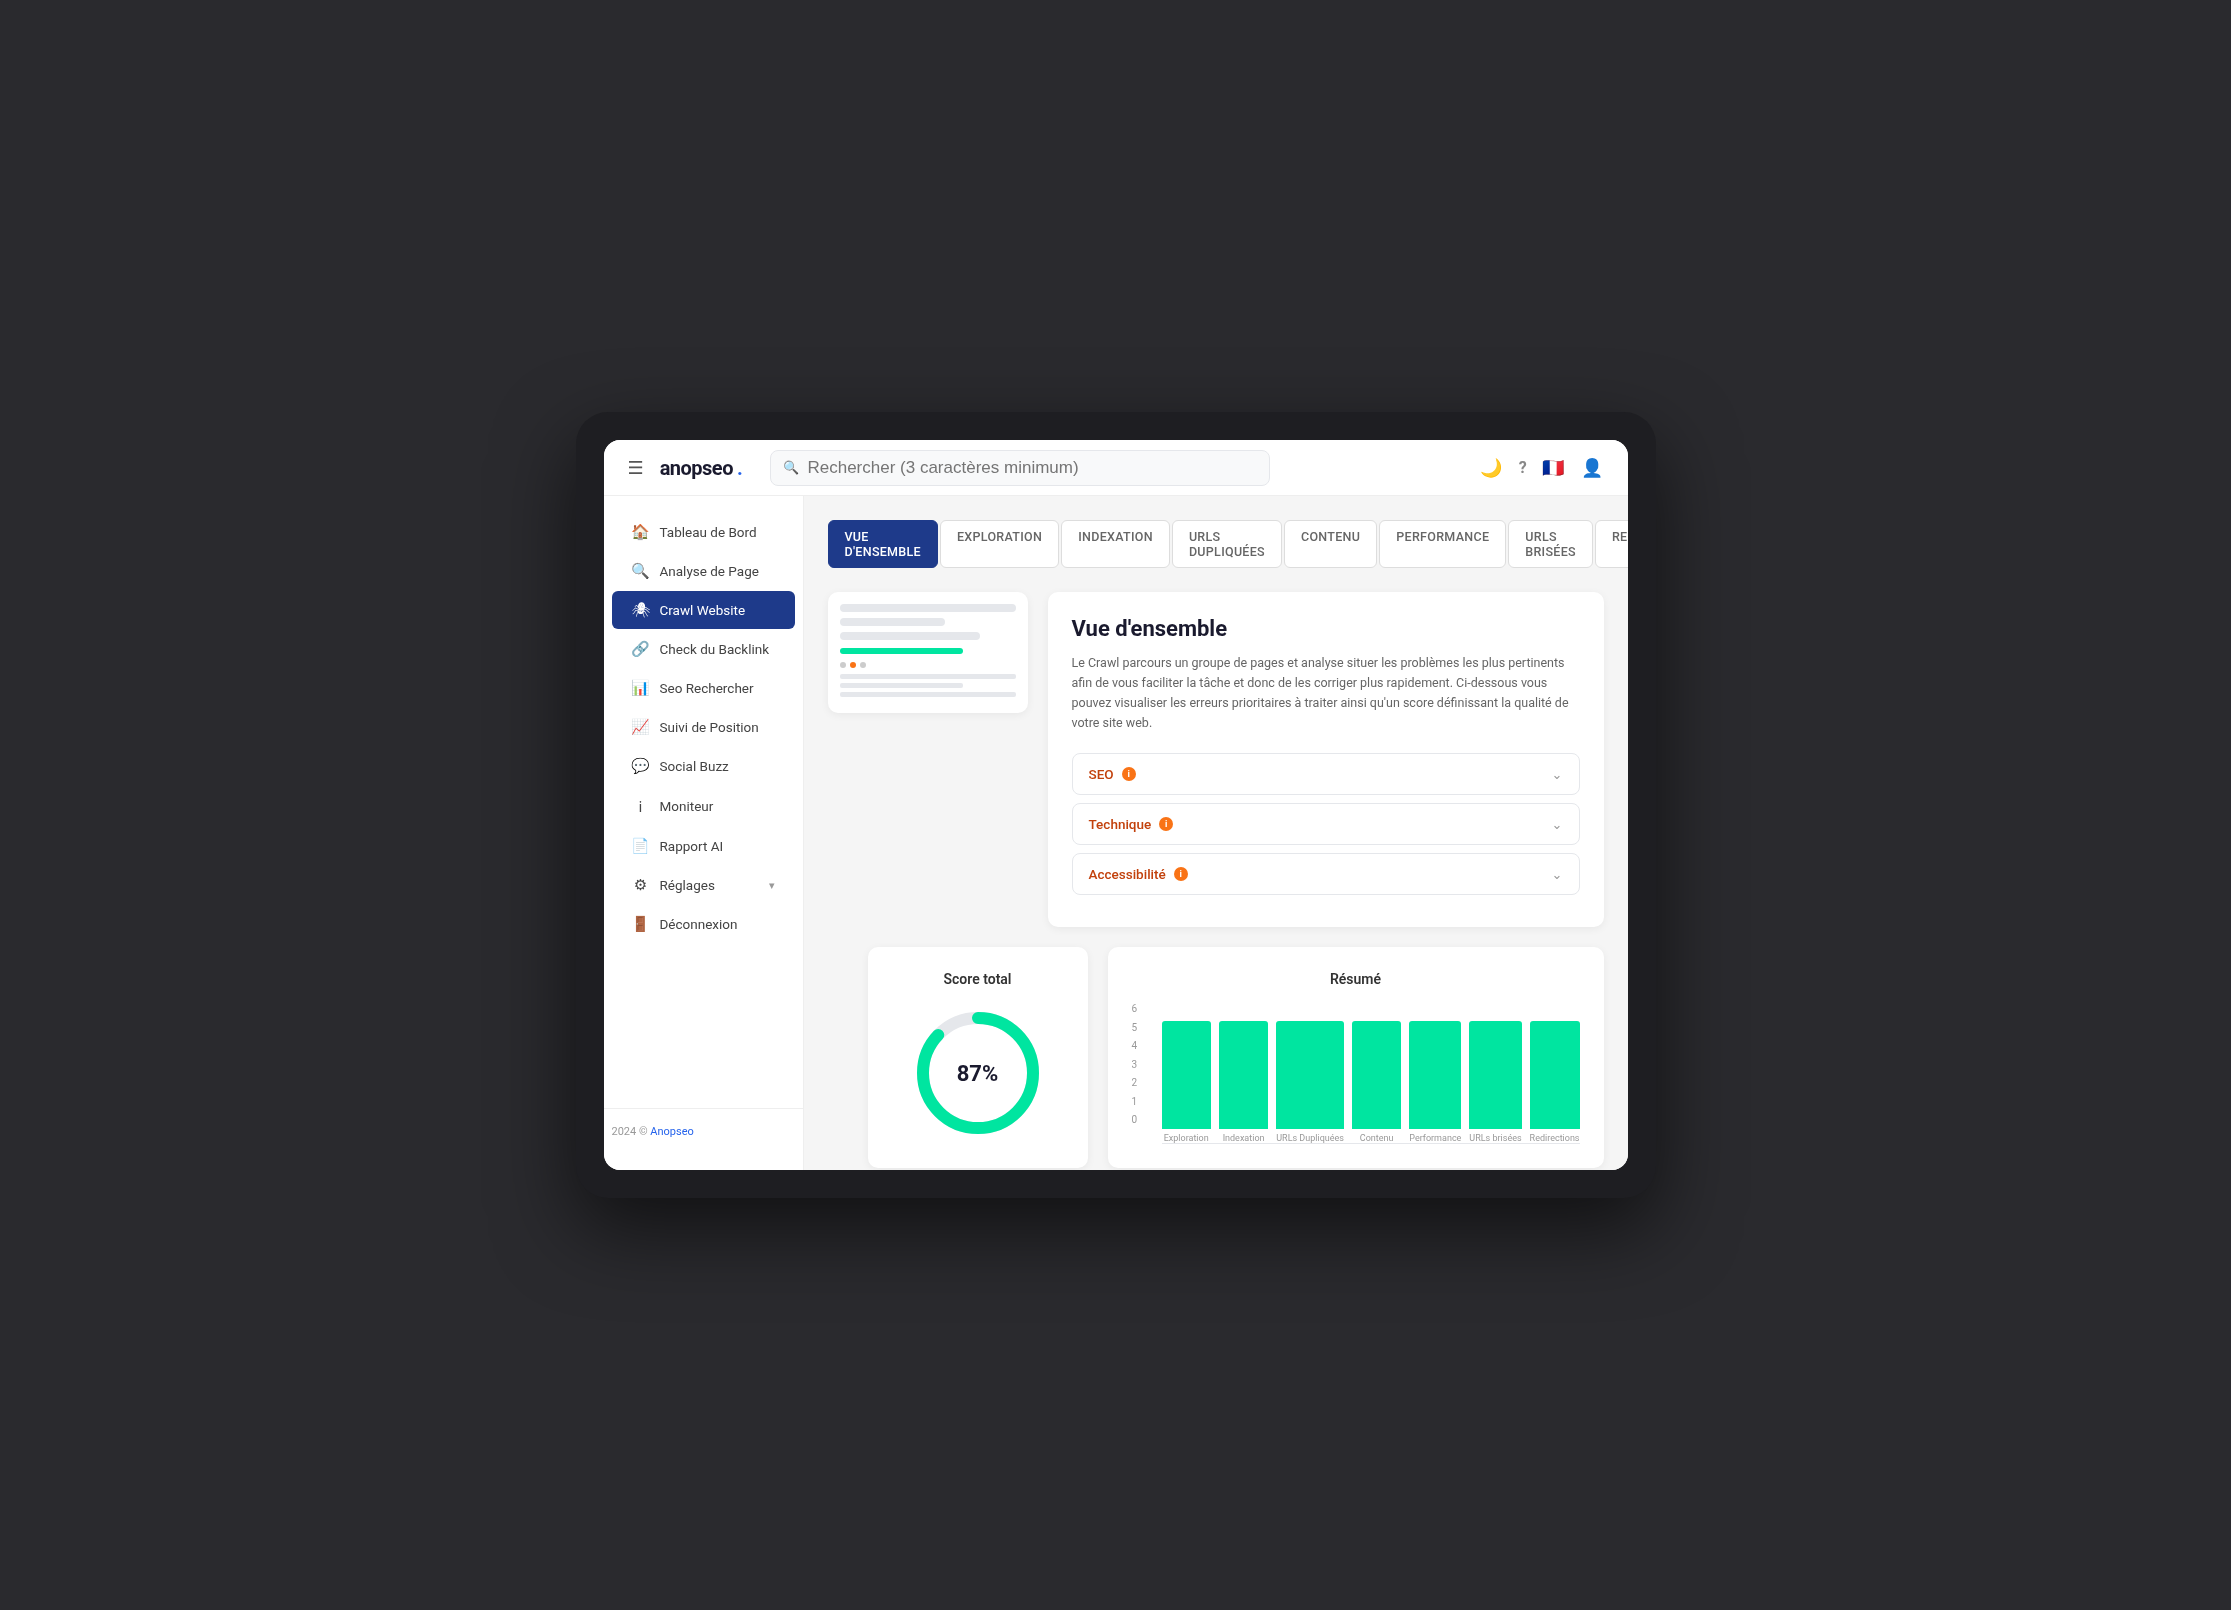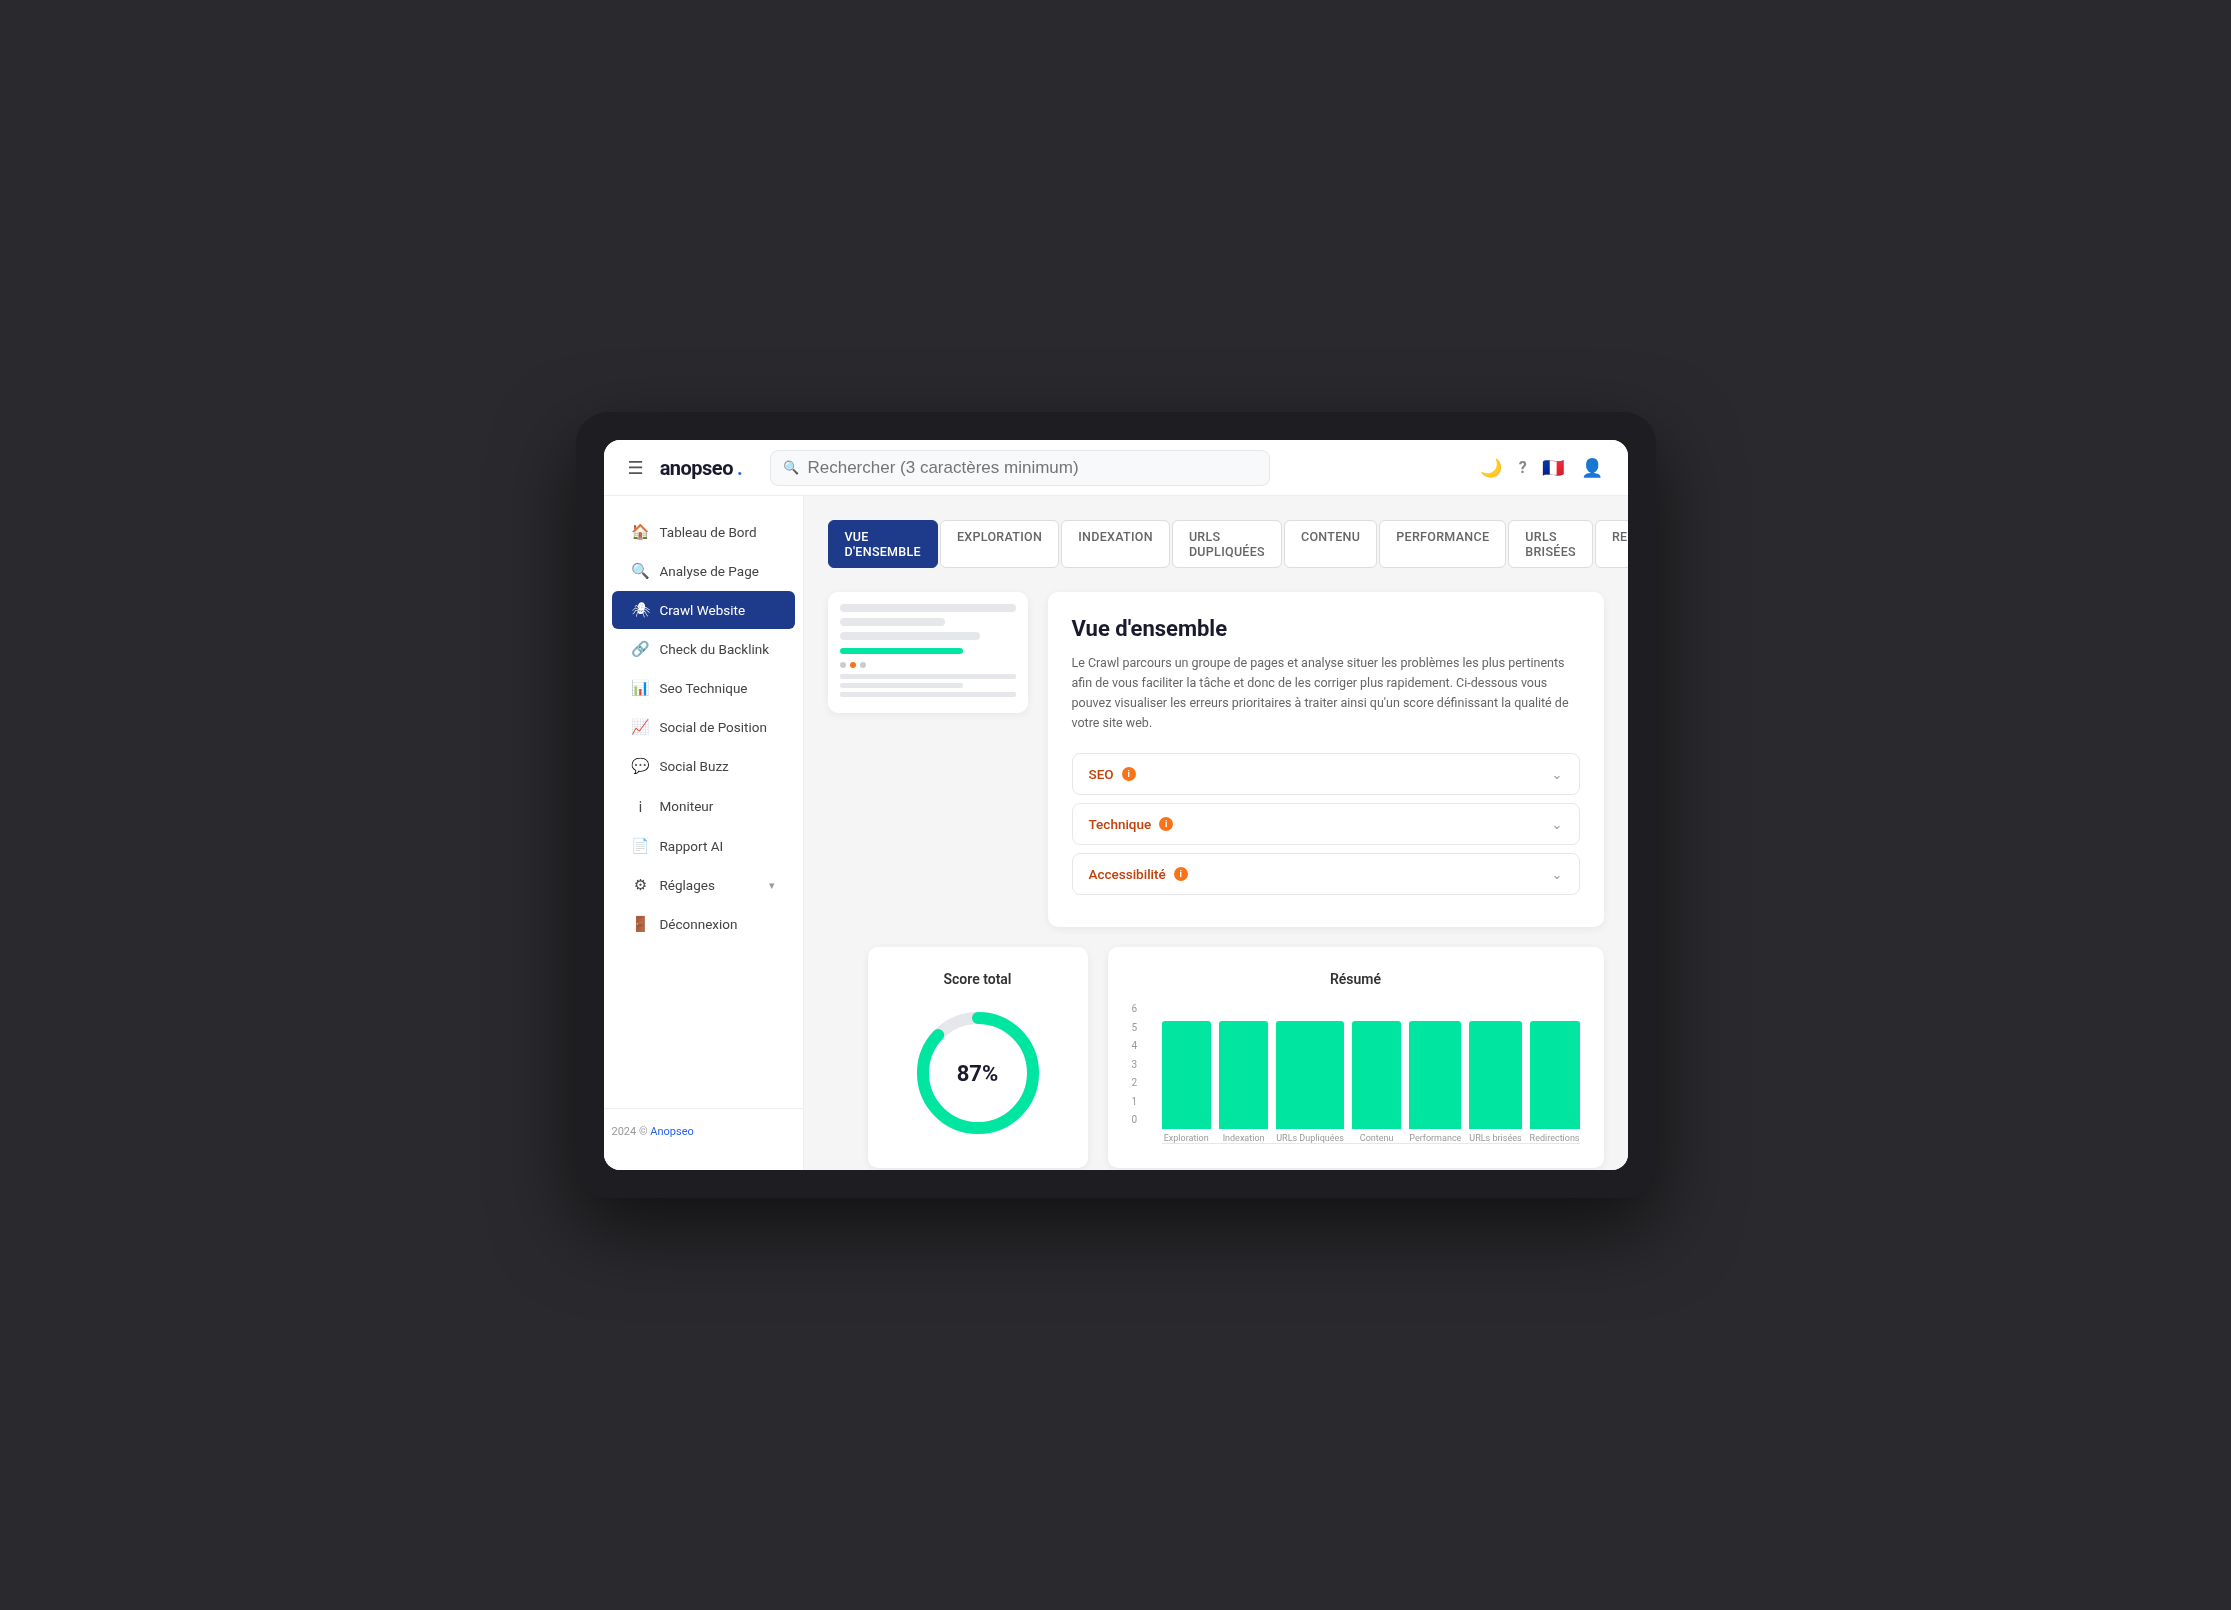--- a/index.html
+++ b/index.html
@@ -426,26 +426,26 @@
     <span>Crawl Website</span>
 
   </div>
             <div class="sidebar-item">
     <span class="item-icon">🔗</span>
     <span>Check du Backlink</span>
 
   </div>
             <div class="sidebar-item">
     <span class="item-icon">📊</span>
-    <span>Seo Technique</span>
+    <span>Seo Rechercher</span>
 
   </div>
             <div class="sidebar-item">
     <span class="item-icon">📈</span>
-    <span>Social de Position</span>
+    <span>Suivi de Position</span>
 
   </div>
             <div class="sidebar-item">
     <span class="item-icon">💬</span>
     <span>Social Buzz</span>
 
   </div>
             <div class="sidebar-item">
     <span class="item-icon">ℹ</span>
     <span>Moniteur</span>

